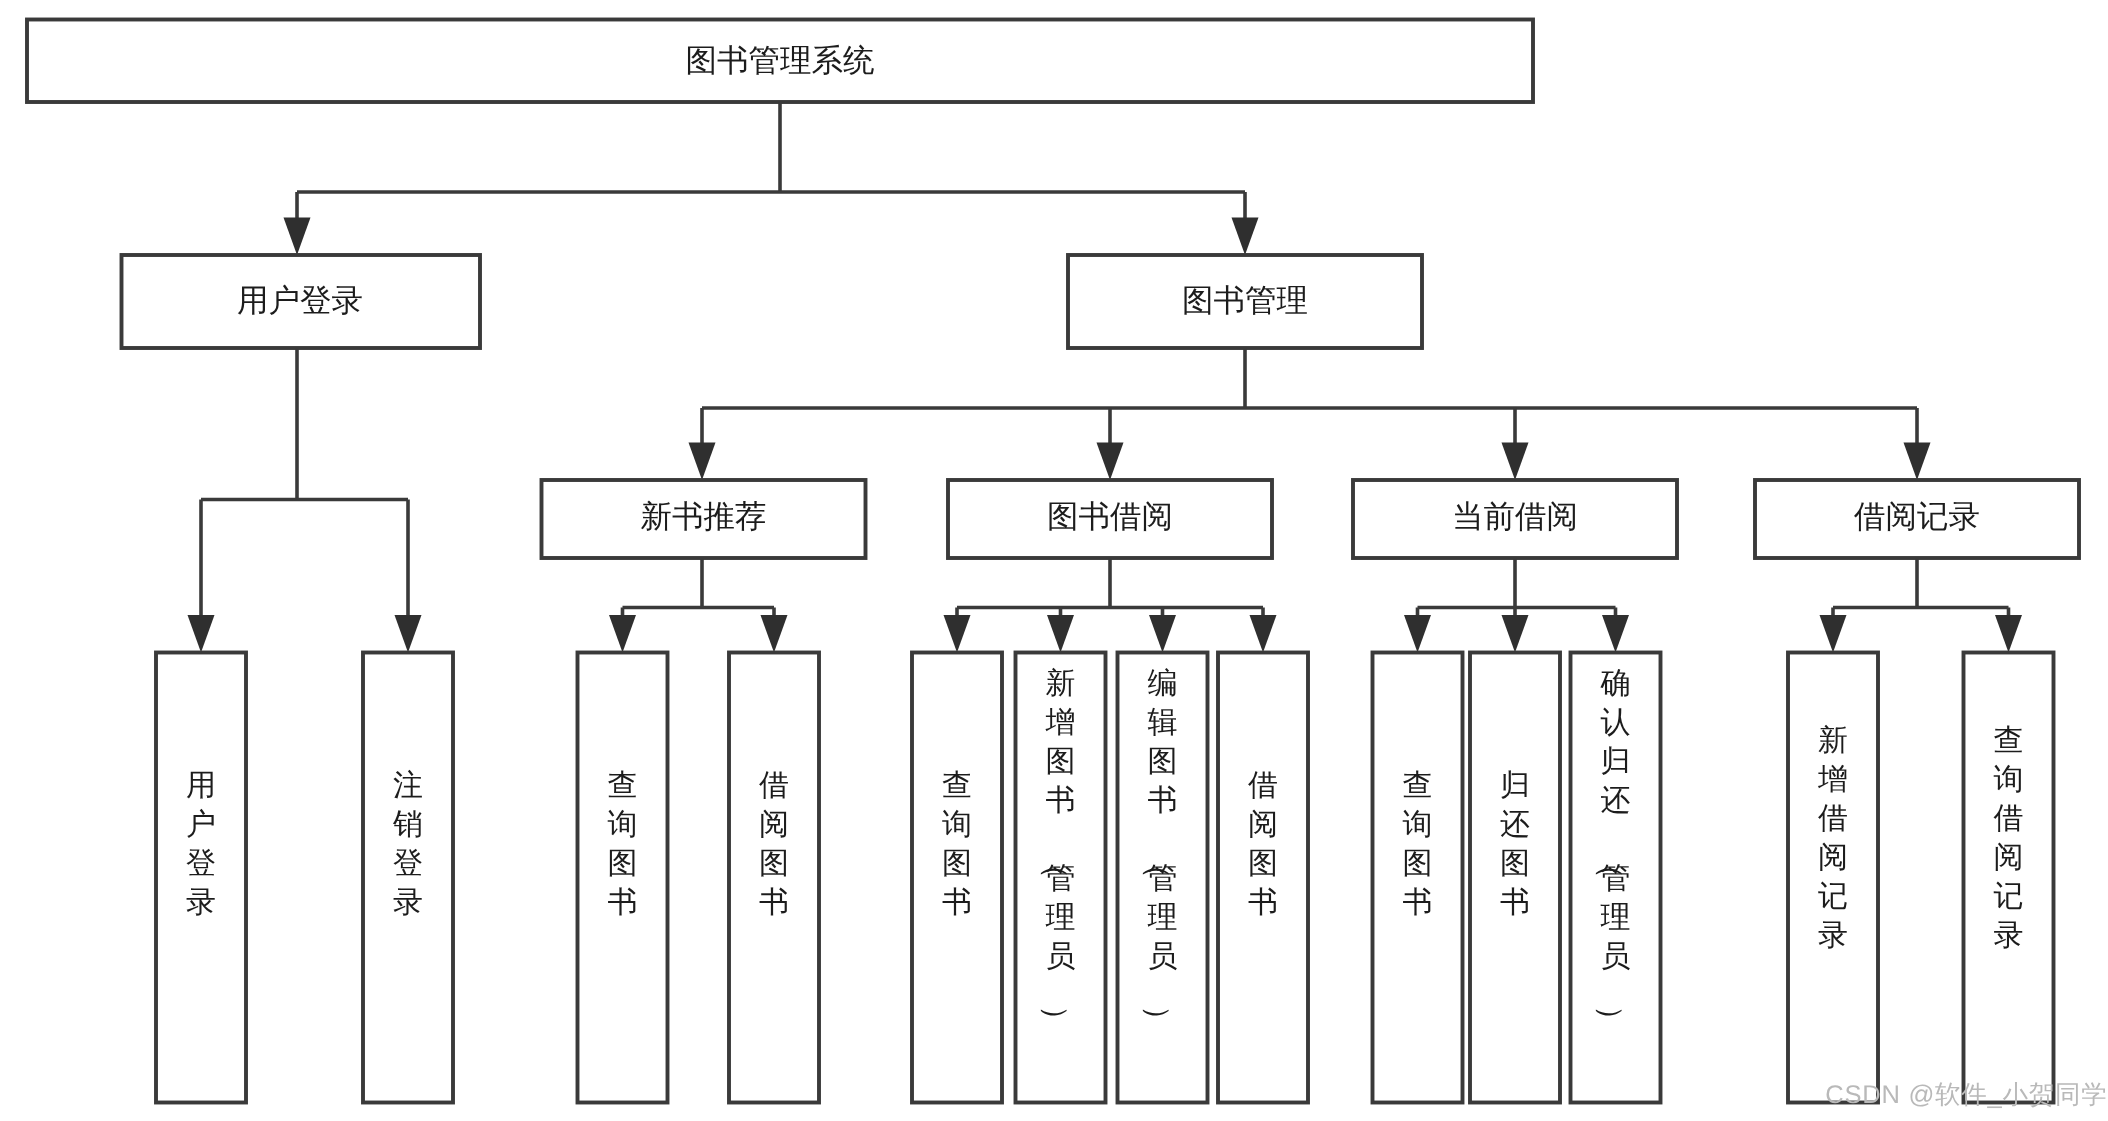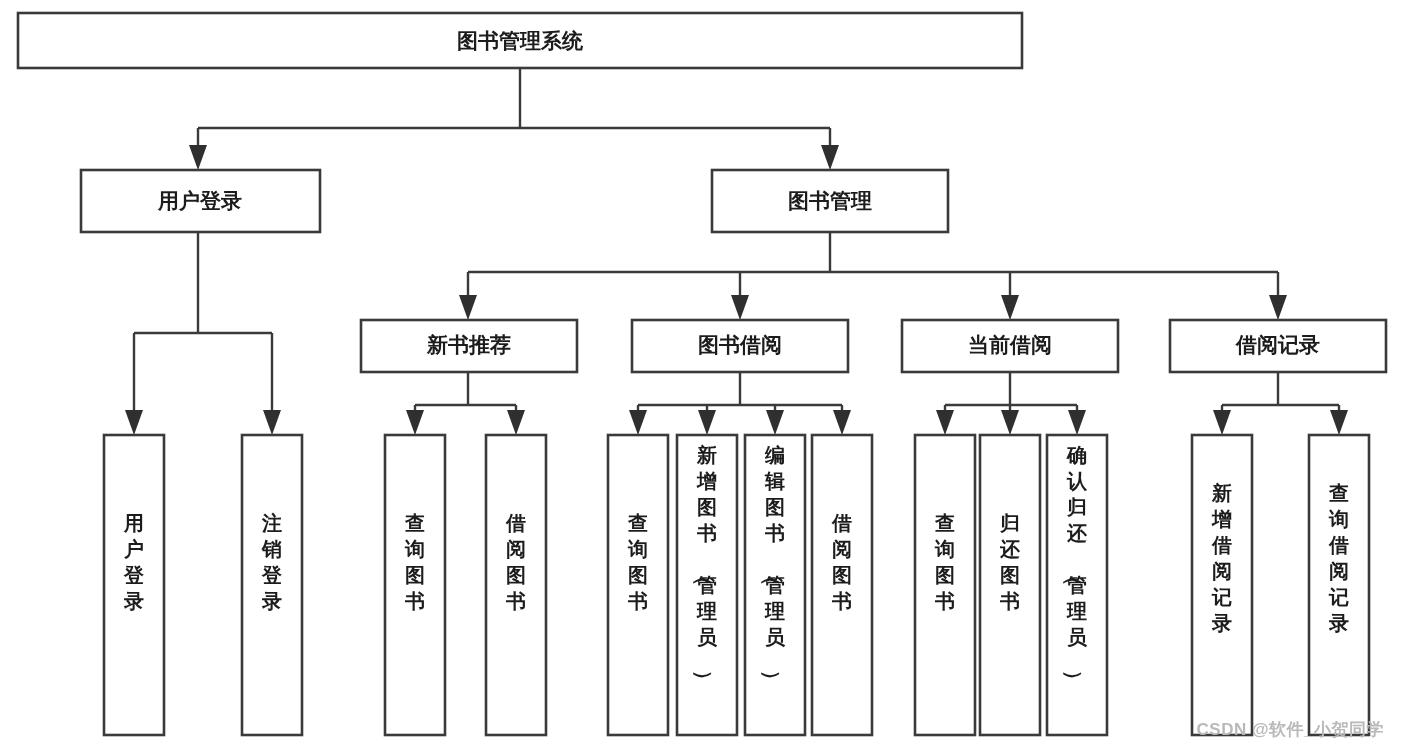--- a/index.html
+++ b/index.html
@@ -9,21 +9,20 @@
   }
   body {
     font-family: "Liberation Sans", "DejaVu Sans", sans-serif;
   }
   #diagram-root {
     position: relative;
     width: 1405px;
     height: 747px;
     background: #ffffff;
     overflow: hidden;
-    font-weight: bold;
   }
   svg#tree-svg {
     position: absolute;
     left: 0;
     top: 0;
     width: 1405px;
     height: 747px;
   }
   .node-box {
     fill: #ffffff;
@@ -48,21 +47,21 @@
     dominant-baseline: middle;
   }
   .node-label-v {
     font-family: "Liberation Sans", "DejaVu Sans", sans-serif;
     font-size: 20px;
     fill: #1c1c1c;
     text-anchor: middle;
   }
   .watermark {
     position: absolute;
-    right: 21px;
+    right: 0;
     bottom: 6px;
     font-family: "Liberation Sans", "DejaVu Sans", sans-serif;
     font-size: 17px;
     color: #b9b9b9;
     letter-spacing: 0.5px;
     white-space: nowrap;
     user-select: none;
   }
 </style>
 </head>

